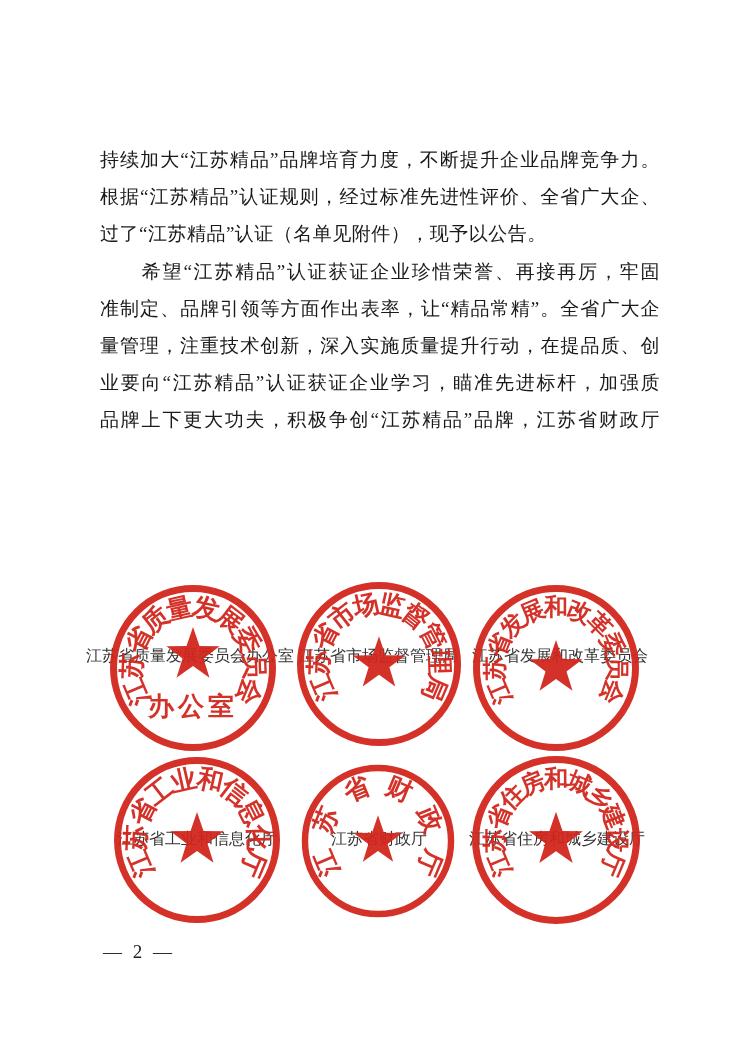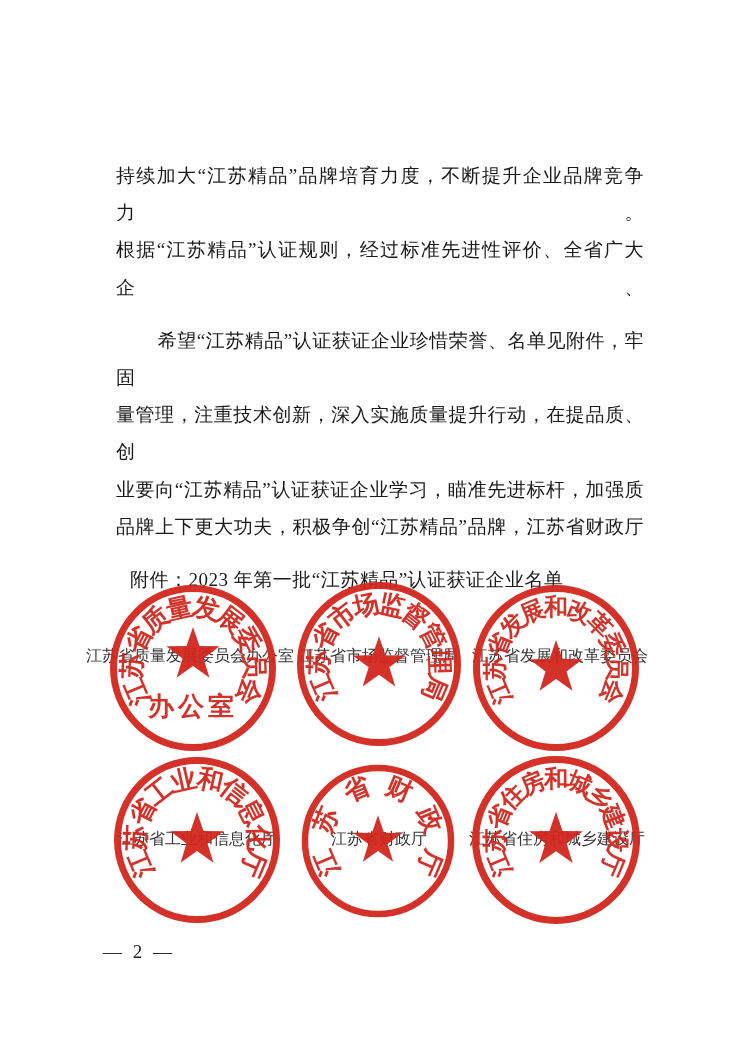--- a/index.html
+++ b/index.html
@@ -5,21 +5,21 @@
   html,body{margin:0;padding:0;}
   body{
     width:750px;height:1061px;background:#ffffff;overflow:hidden;
     font-family:"Liberation Serif","DejaVu Serif",serif;color:#1a1a1a;
   }
   .page{position:relative;width:750px;height:1061px;background:#ffffff;}
   .body-text{
     position:absolute;left:100px;top:141px;width:560px;
     font-size:19px;line-height:37.2px;letter-spacing:.5px;
   }
-  .para{margin:16px;}
+  .para{margin:0;}
   .line{text-align:justify;text-align-last:justify;}
   .line.last{text-align-last:left;}
   .para.indented .line:first-child{text-indent:2.2em;}
   .attachment{
     text-align-last:left;text-indent:30px;white-space:nowrap;
   }
   .seals-layer{position:absolute;left:0;top:0;width:750px;height:1061px;}
   .seal{position:absolute;z-index:2;opacity:.94;}
   .seal svg{display:block;width:100%;height:100%;}
   .seal-label{
@@ -33,28 +33,29 @@
 </style>
 </head>
 <body>
 
 <div class="page">
 
   <div class="body-text">
       <div class="para">
         <div class="line">持续加大“江苏精品”品牌培育力度，不断提升企业品牌竞争力。</div>
         <div class="line">根据“江苏精品”认证规则，经过标准先进性评价、全省广大企、</div>
+        <div class="line last">过了“江苏精品”认证（名单见附件），现予以公告。</div>
       </div>
       <div class="para indented">
-        <div class="line">希望“江苏精品”认证获证企业珍惜荣誉、名单见附件，牢固</div>
+        <div class="line">希望“江苏精品”认证获证企业珍惜荣誉、再接再厉，牢固</div>
+        <div class="line">准制定、品牌引领等方面作出表率，让“精品常精”。全省广大企</div>
         <div class="line">量管理，注重技术创新，深入实施质量提升行动，在提品质、创</div>
         <div class="line">业要向“江苏精品”认证获证企业学习，瞄准先进标杆，加强质</div>
         <div class="line">品牌上下更大功夫，积极争创“江苏精品”品牌，江苏省财政厅</div>
       </div>
-      <div class="line attachment">附件：2023 年第一批“江苏精品”认证获证企业名单</div>
     </div>
 
   <div class="seals-layer">
       <div class="seal-label" style="left: 190px; top: 646px; color: rgb(51, 51, 51);">江苏省质量发展委员会办公室</div>
       <div class="seal" style="left: 107px; top: 582px; width: 172px; height: 172px;">
         <svg viewBox="0 0 172 172">
           <circle cx="86" cy="86" r="79.5" fill="none" stroke="#d2251c" stroke-width="7"></circle>
           <polygon points="86.0,45.0 92.5,64.1 112.6,64.3 96.5,76.4 102.5,95.7 86.0,84.0 69.5,95.7 75.5,76.4 59.4,64.3 79.5,64.1" fill="#d2251c"></polygon>
           <text transform="translate(29.8 109.8) rotate(-113.0)" text-anchor="middle" dominant-baseline="central" font-size="26" font-weight="bold" fill="#d2251c">江</text>
           <text transform="translate(25.0 83.8) rotate(-87.9)" text-anchor="middle" dominant-baseline="central" font-size="26" font-weight="bold" fill="#d2251c">苏</text>

